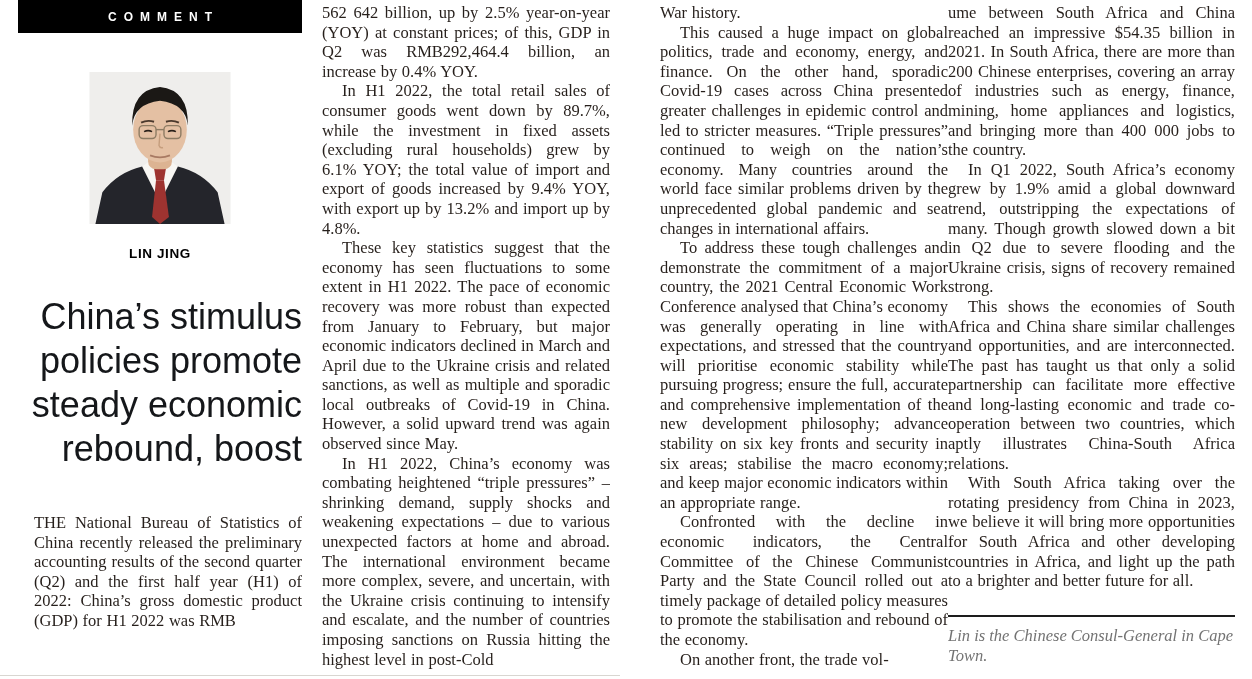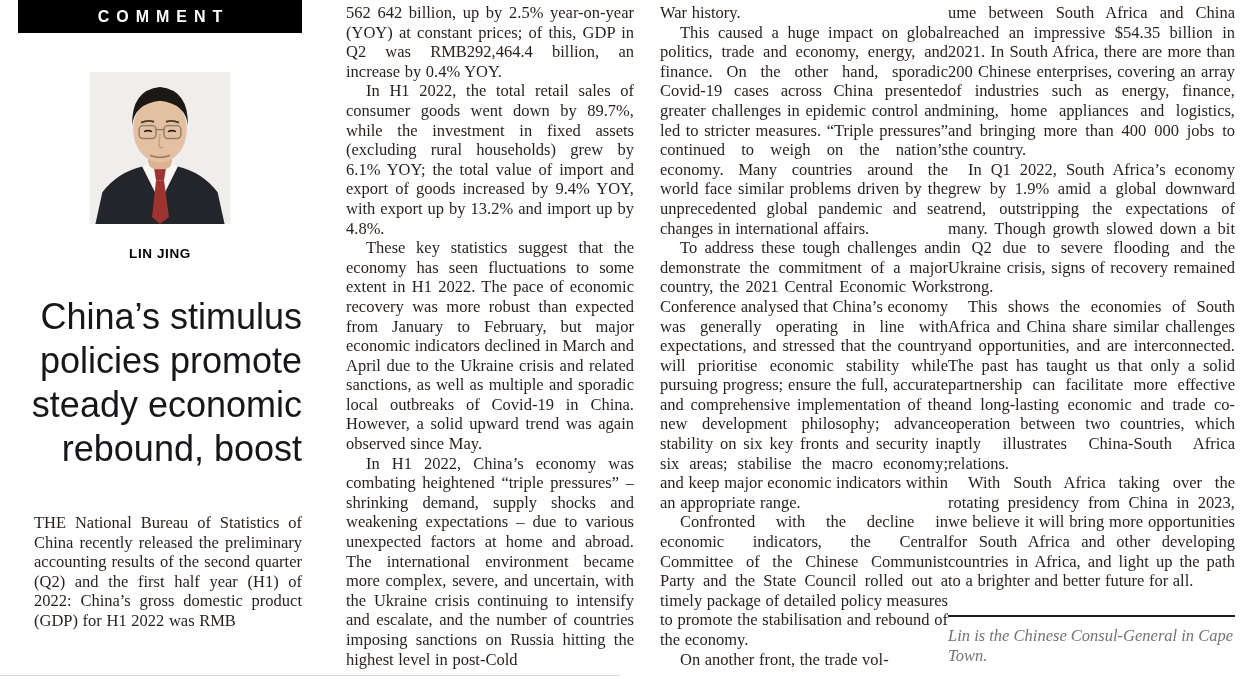--- a/index.html
+++ b/index.html
@@ -1,29 +1,29 @@
 <!DOCTYPE html>
 <html><head>
 <meta charset="utf-8">
 <style>
   html,body{margin:0;padding:0;background:#ffffff;}
   .page{position:relative;width:1252px;height:679px;background:#ffffff;overflow:hidden;
         font-family:"Liberation Serif", serif;}
   .column{position:absolute;top:0;height:679px;overflow:hidden;}
   #col-left{left:18px;width:284px;}
-  #colwrap-2{left:346px;width:288px;}
+  #colwrap-2{left:322px;width:288px;}
   #colwrap-3{left:660px;width:288px;}
   #colwrap-4{left:948px;width:287px;}
   .colflow{padding-top:3px;}
   .para{margin:0;text-align:justify;font-size:16.5px;line-height:19.6px;color:#261f1b;
         word-spacing:0.5px;}
   .para.indent{text-indent:20px;}
   .kicker{height:33px;background:#000000;color:#ffffff;display:flex;align-items:center;
           justify-content:center;font-family:"Liberation Sans", sans-serif;font-weight:bold;
-          font-size:16px;letter-spacing:7px;padding-left:7px;box-sizing:border-box;}
+          font-size:12px;letter-spacing:7px;padding-left:7px;box-sizing:border-box;}
   .portrait{width:142px;height:152px;margin:39px auto 0;display:block;overflow:hidden;}
   .byline{margin-top:22px;text-align:center;font-family:"Liberation Sans", sans-serif;
           font-weight:bold;font-size:13.5px;letter-spacing:0.6px;color:#000000;}
   .headline{margin:34px 0 0;font-family:"Liberation Sans", sans-serif;font-weight:300;
             font-size:36px;line-height:44px;text-align:right;color:#15171a;}
   .hl-line{white-space:nowrap;}
   .lede{margin-top:39px;margin-left:16px;}
   .signature{margin-top:24px;border-top:2px solid #1d1d1d;padding-top:9px;}
   .sig-text{margin:0;font-style:italic;font-size:16.5px;line-height:20px;color:#737373;}
   .fold-line{position:absolute;left:0;top:675px;width:620px;height:1px;background:#d9d6d1;}

